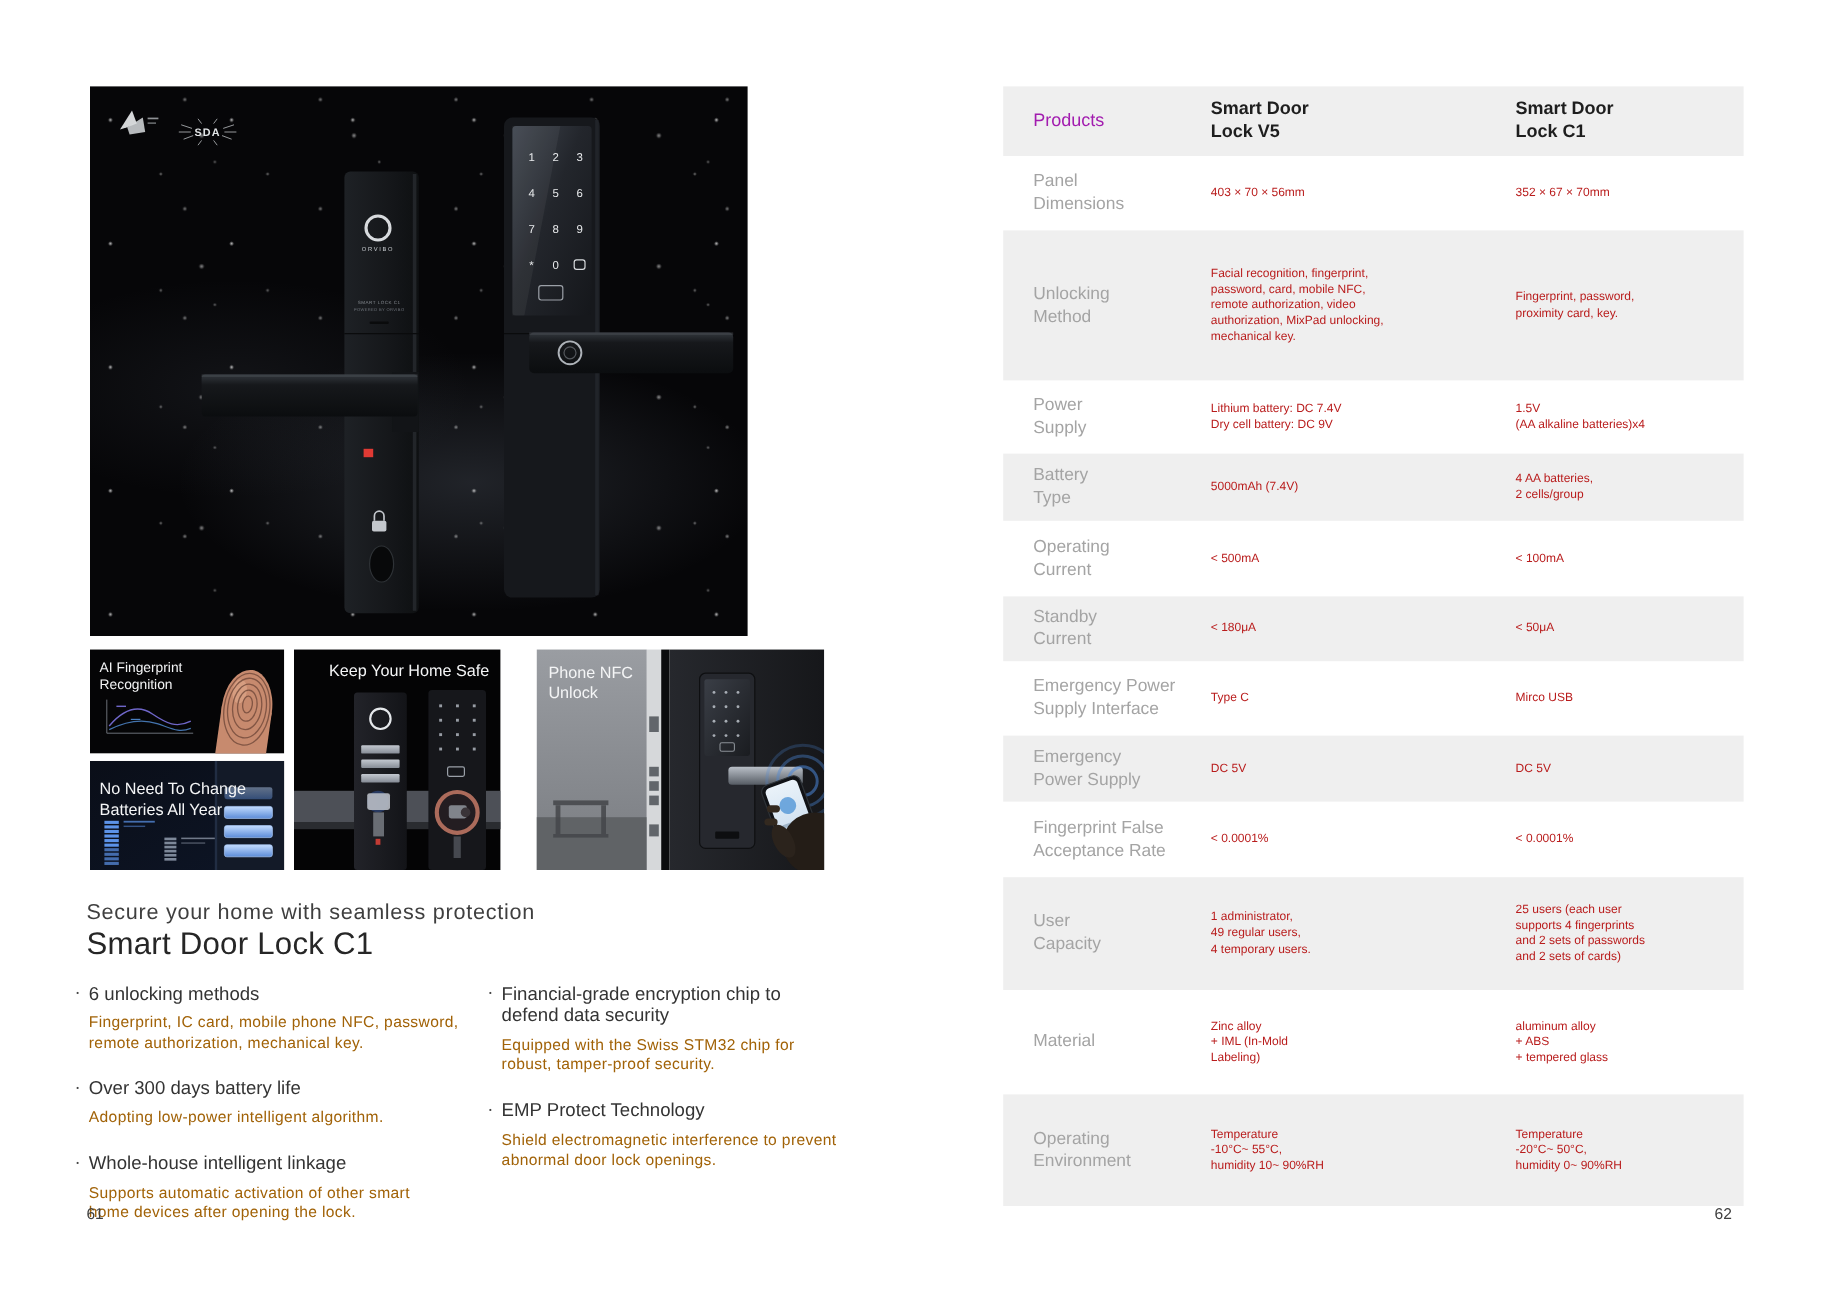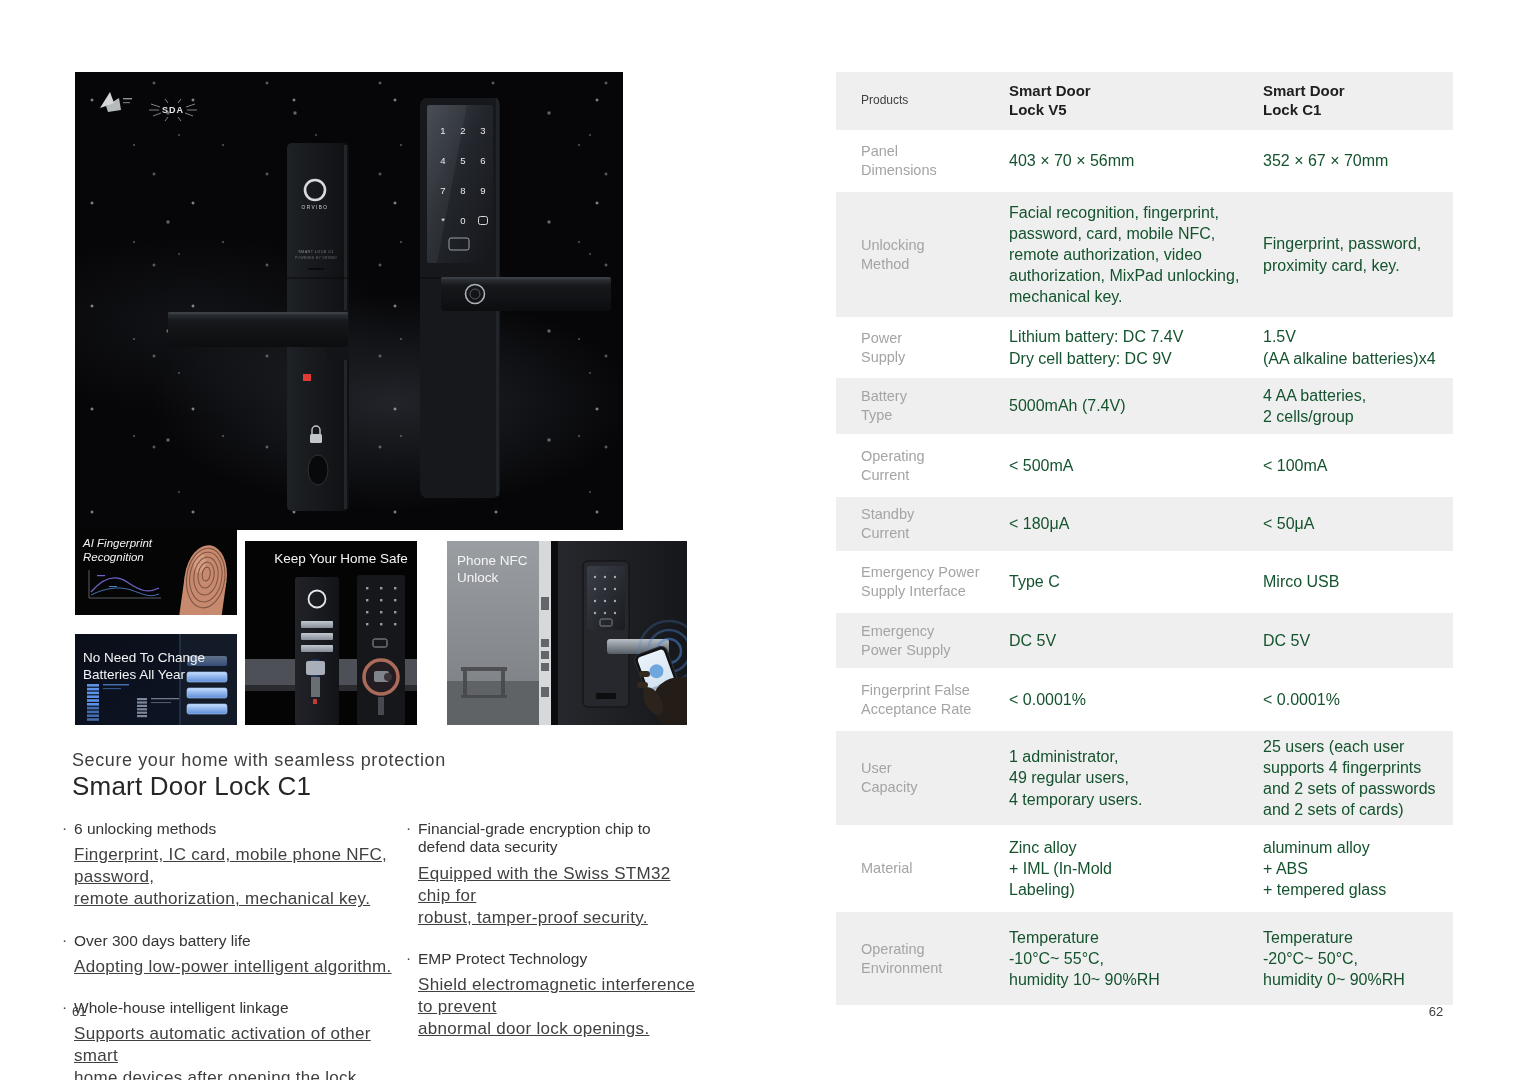--- a/index.html
+++ b/index.html
@@ -17,43 +17,43 @@
       radial-gradient(circle 1.6px at 93px 41px, rgba(255,255,255,.55) 0, rgba(255,255,255,0) 2.4px),
       radial-gradient(circle 1px at 37px 95px, rgba(255,255,255,.35) 0, rgba(255,255,255,0) 1.6px),
       radial-gradient(circle 1.3px at 79px 11px, rgba(255,255,255,.5) 0, rgba(255,255,255,0) 2px),
       radial-gradient(circle 1px at 104px 63px, rgba(255,255,255,.4) 0, rgba(255,255,255,0) 1.6px),
       radial-gradient(ellipse 340px 150px at 58% 72%, rgba(128,140,158,.22), rgba(0,0,0,0) 72%),
       radial-gradient(ellipse 280px 130px at 22% 55%, rgba(108,118,134,.12), rgba(0,0,0,0) 70%);
     background-size:101px 103px,89px 97px,127px 109px,73px 83px,113px 91px,137px 119px,100% 100%,100% 100%;
   }
   .hero svg{position:absolute;left:0;top:0;}
   .tile{position:absolute;overflow:hidden;}
-  .tile-a{left:75px;top:528px;width:162px;height:90px;font-style:italic;}
+  .tile-a{left:75px;top:541px;width:162px;height:90px;}
   .tile-b{left:75px;top:634px;width:162px;height:101px;}
   .tile-c{left:245px;top:541px;width:172px;height:184px;}
   .tile-d{left:447px;top:541px;width:240px;height:184px;}
   .tagline{position:absolute;left:72px;top:750px;font-size:18px;color:#3f3f3f;letter-spacing:.6px;}
   .title{position:absolute;left:72px;top:771px;font-size:26px;font-weight:500;color:#262626;letter-spacing:.2px;margin:0;}
   .fcol{position:absolute;top:820px;}
   .fcol1{left:62px;width:334px;}
   .fcol2{left:406px;width:300px;}
   .feature{margin-bottom:21px;}
   .f-head{position:relative;padding-left:12px;font-size:15.5px;color:#343434;line-height:1.18;white-space:pre-line;}
   .f-bullet{position:absolute;left:0;top:-1px;color:#444;}
-  .f-sub{padding-left:12px;margin-top:6px;font-size:17px;color:#404040;line-height:1.3;white-space:pre-line;letter-spacing:.3px;text-decoration:underline;}
+  .f-sub{padding-left:12px;margin-top:6px;font-size:13px;color:#a16207;line-height:1.3;white-space:pre-line;letter-spacing:.3px;}
   .pageno{position:absolute;font-size:13px;color:#3f3f3f;}
   .pageno-left{left:72px;top:1004px;}
   .pageno-right{left:1419px;top:1004px;width:34px;text-align:center;}
   
   .spec-table{position:absolute;left:836px;top:72px;width:617px;}
   .t-row{display:grid;grid-template-columns:173px 254px auto;align-items:center;margin-bottom:2px;}
   .t-row.alt{background:#efefef;}
   .t-label{padding-left:25px;font-size:14.5px;color:#a4a4a4;line-height:1.3;white-space:pre-line;}
-  .t-val{font-size:16px;color:#14532d;line-height:1.32;white-space:pre-line;padding-right:8px;}
-  .t-head .t-label{font-size:12px;color:#404040;}
+  .t-val{font-size:10px;color:#b91c1c;line-height:1.32;white-space:pre-line;padding-right:8px;}
+  .t-head .t-label{font-size:15px;color:#a21caf;}
   .t-head .t-val{font-size:15px;font-weight:bold;color:#1e1e1e;line-height:1.25;}
 </style>
 </head>
 <body>
 
 <div class="page">
 
   <div class="hero">
     <svg width="612" height="458" viewBox="0 0 612 458">
       <defs>

